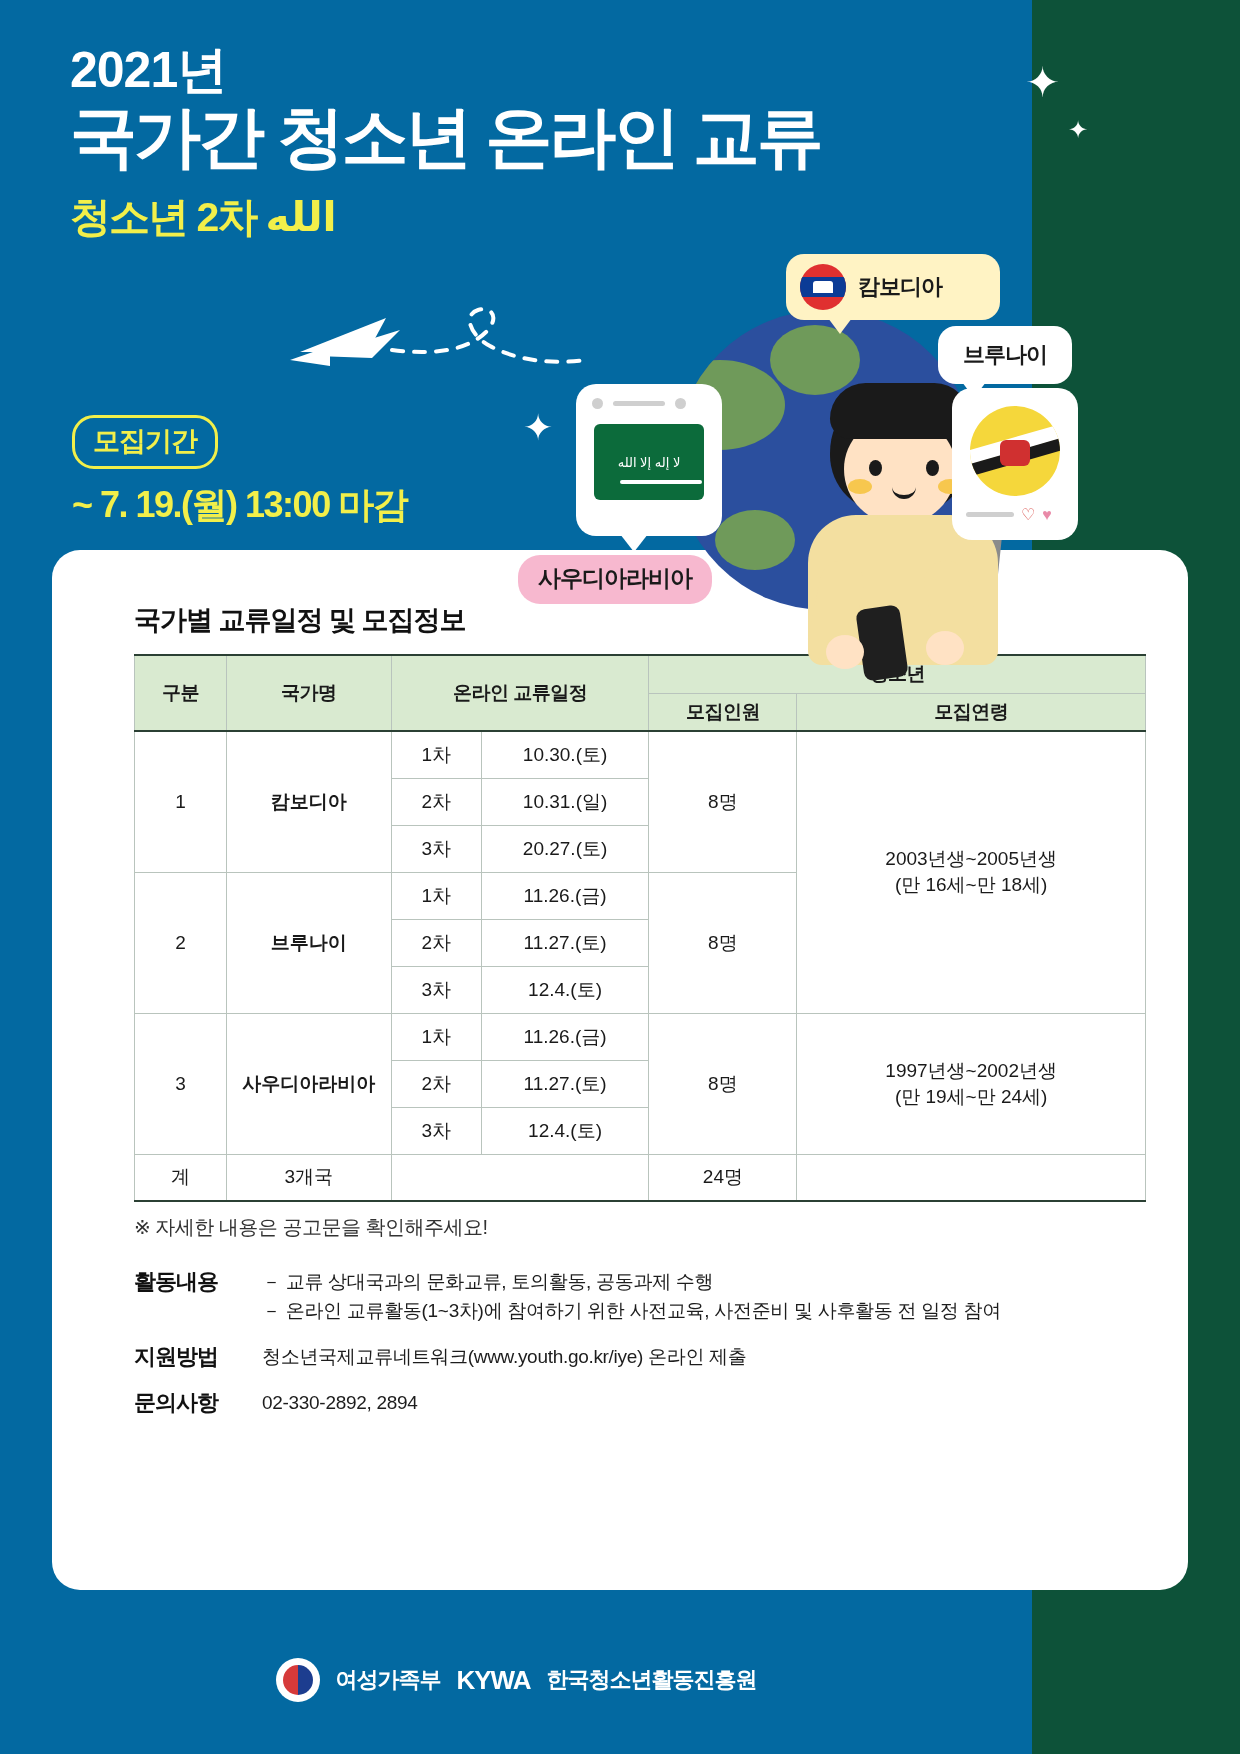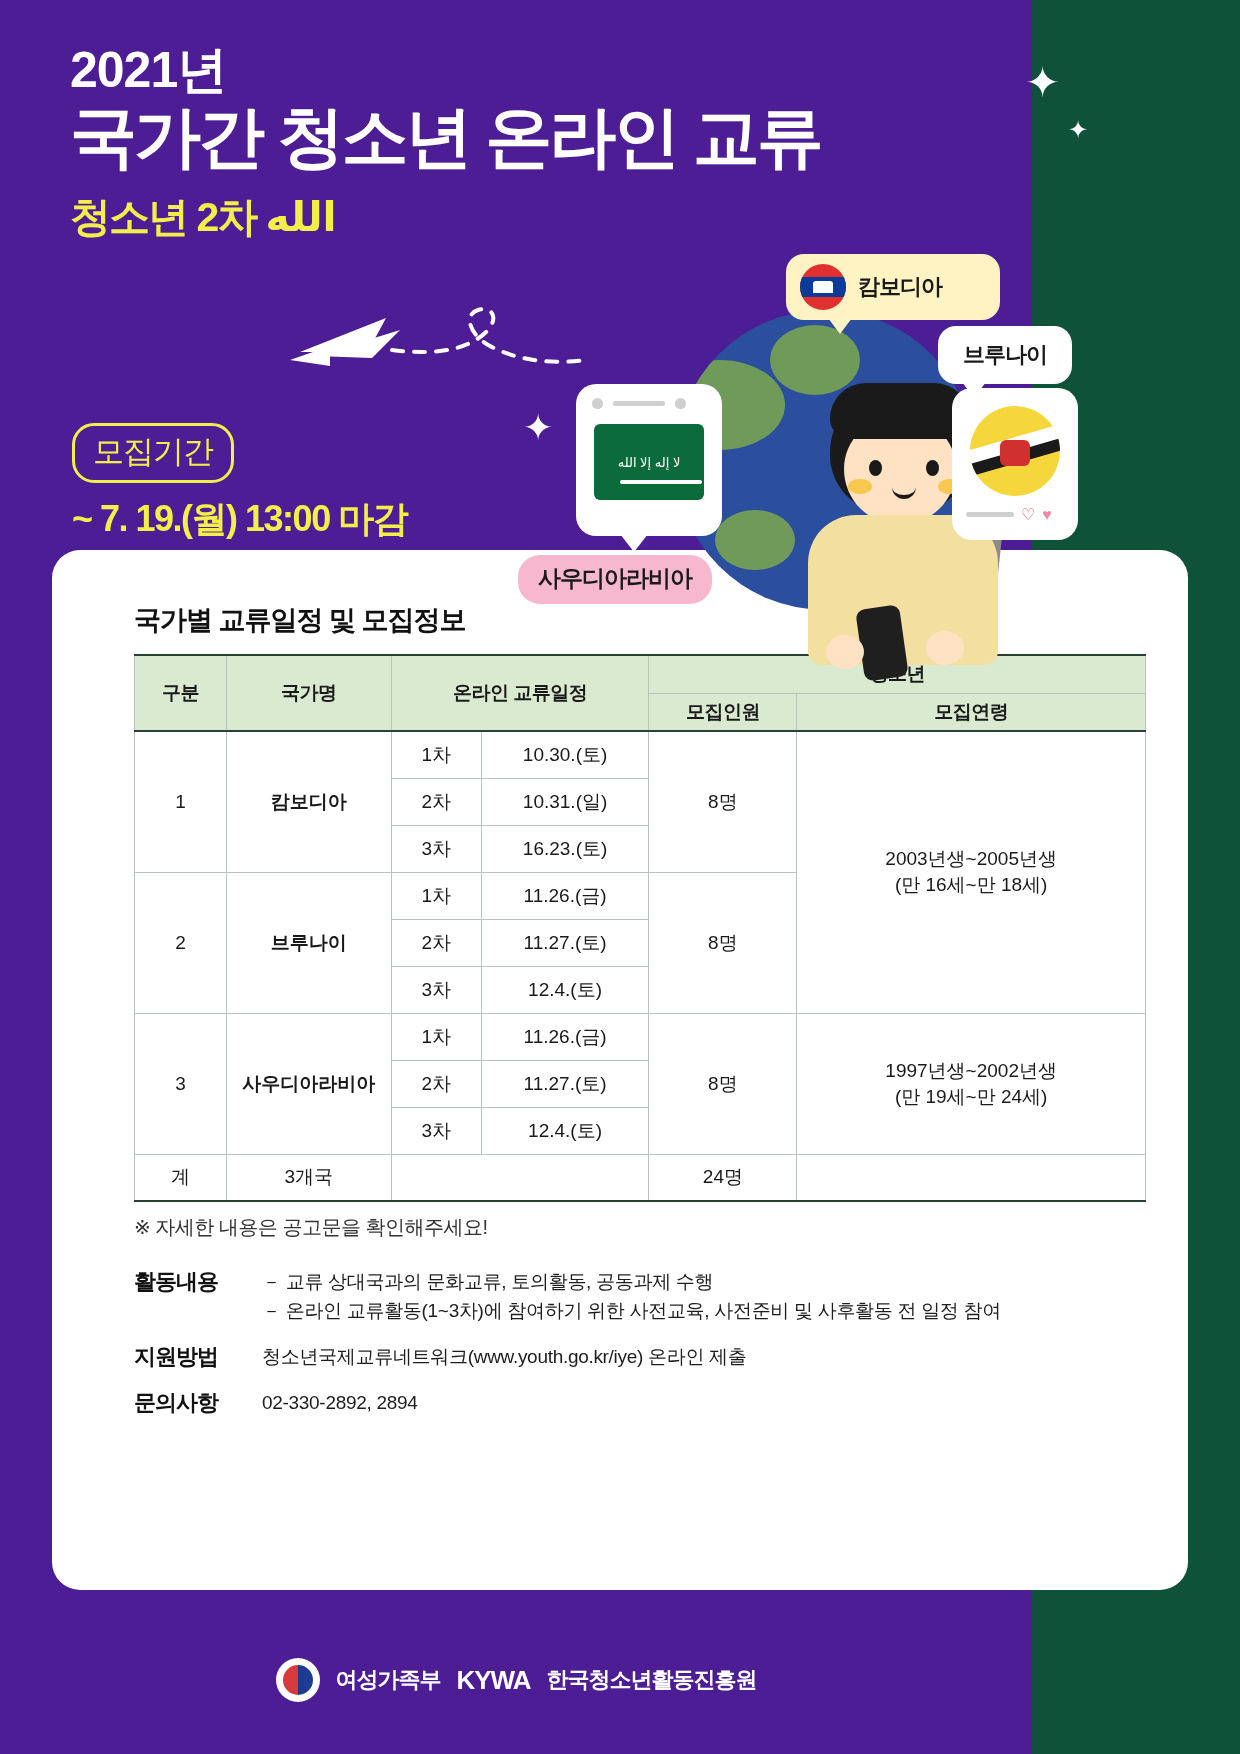--- a/index.html
+++ b/index.html
@@ -5,21 +5,21 @@
   * { box-sizing: border-box; margin: 0; padding: 0; }
   html, body {
     width: 1240px; height: 1754px;
     font-family: "Liberation Sans", "DejaVu Sans", sans-serif;
     background: #0d5239;
     overflow: hidden;
   }
   .poster {
     position: relative;
     width: 1032px; height: 1754px;
-    background: #4c1d95;
+    background: #0369a1;
   }
 
   
   .header {
     position: absolute;
     top: 44px; left: 70px;
     width: 1000px;
     z-index: 6;
   }
   .h-year {
@@ -61,25 +61,24 @@
   .period-wrap {
     position: absolute;
     top: 415px; left: 72px;
     z-index: 6;
   }
   .period-label {
     display: inline-block;
     border: 3px solid #f2ef4a;
     border-radius: 22px;
     color: #f2ef4a;
-    font-size: 31px;
-    font-weight: 400;
+    font-size: 27px;
+    font-weight: 700;
     padding: 5px 18px 7px;
     letter-spacing: -1px;
-    margin-top: 8px;
   }
   .period-value {
     margin-top: 12px;
     color: #f2ef4a;
     font-size: 36px;
     font-weight: 800;
     letter-spacing: -1.5px;
   }
 
   
@@ -504,21 +503,21 @@
             <div>2003년생~2005년생</div>
             <div>(만 16세~만 18세)</div>
           </td>
         </tr>
         <tr>
           <td>2차</td>
           <td>10.31.(일)</td>
         </tr>
         <tr>
           <td>3차</td>
-          <td>16.23.(토)</td>
+          <td>20.27.(토)</td>
         </tr>
 
         <tr class="grp-sep">
           <td rowspan="3">2</td>
           <td class="bold-cell" rowspan="3">브루나이</td>
           <td>1차</td>
           <td>11.26.(금)</td>
           <td rowspan="3">8명</td>
         </tr>
         <tr>

